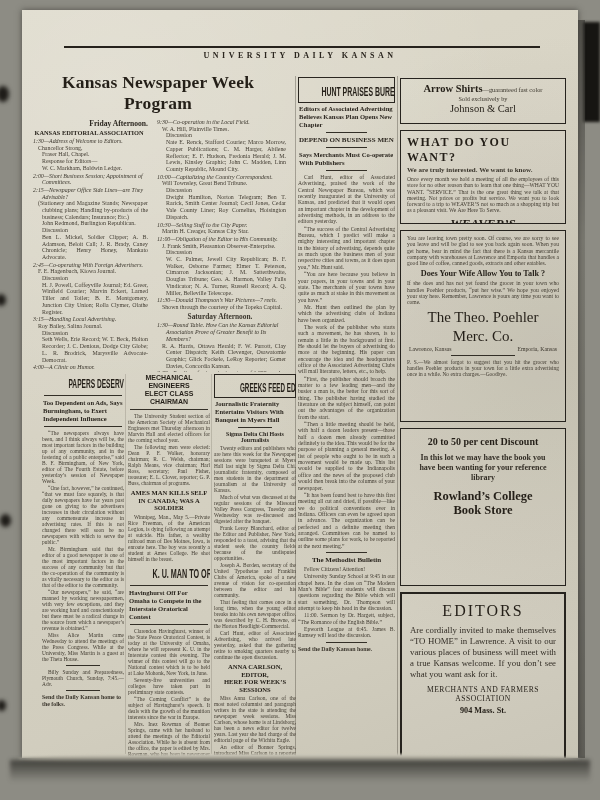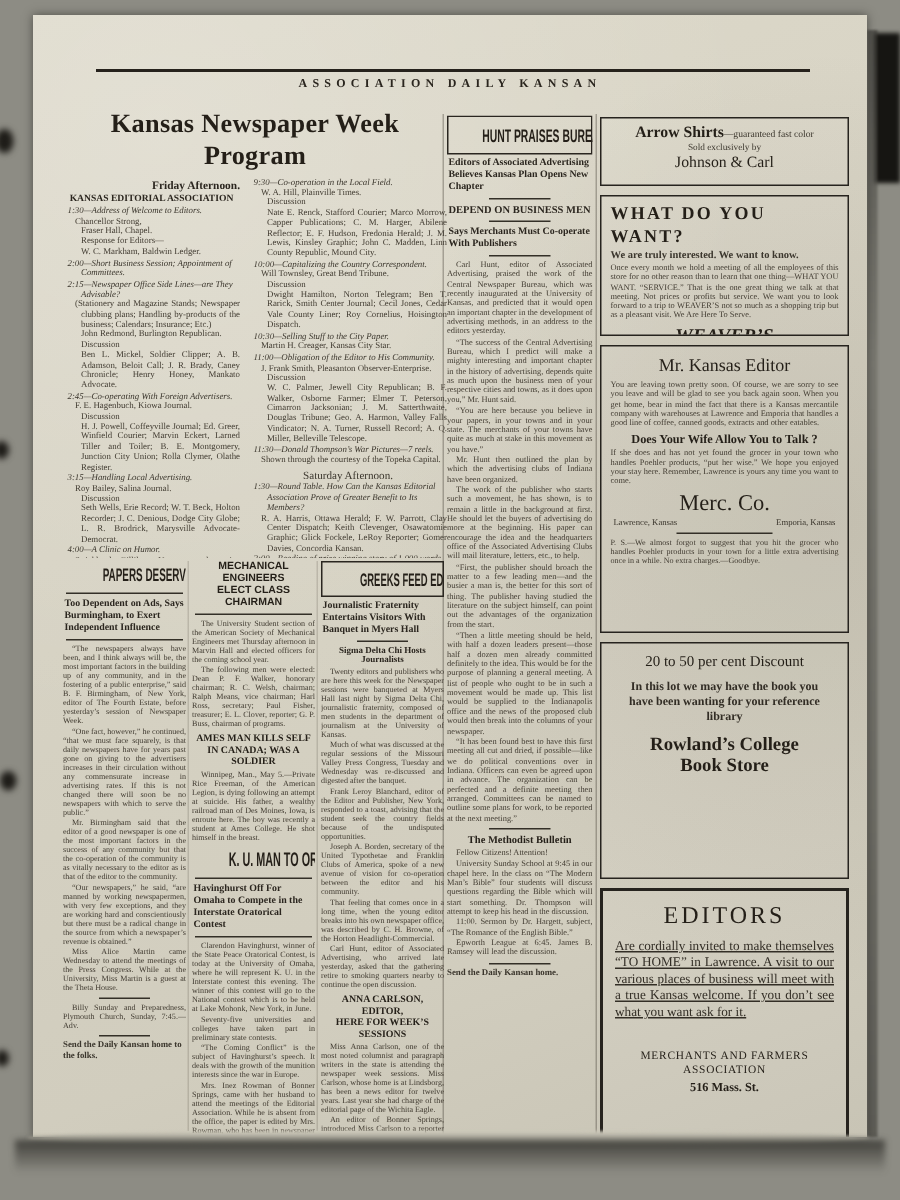--- a/index.html
+++ b/index.html
@@ -33,30 +33,30 @@
   .mast-rule{position:absolute;left:42px;top:36px;width:476px;height:2px;background:#26221c;}
   .masthead{position:absolute;left:0;top:41px;width:100%;text-align:center;
     font-size:8px;font-weight:bold;letter-spacing:3.5px;color:#2b261f;}
 
   
   .r{height:1px;background:#332f27;width:42%;margin:3px auto;}
   .rf{height:1px;background:#332f27;width:96%;margin:3px auto;}
   .vr{position:absolute;width:1px;background:rgba(58,52,42,.35);}
 
   
-  .program{position:absolute;left:20px;top:62px;width:256px;height:300px;overflow:hidden;}
+  .program{position:absolute;left:8px;top:62px;width:256px;height:300px;overflow:hidden;}
   .program-title{font-size:17.5px;font-weight:bold;text-align:center;letter-spacing:.2px;
     color:#241f18;margin:0 0 5px;}
   .pcols{display:flex;gap:6px;}
   .pcol1{width:118px;}
   .pcol2{width:132px;}
   .session-head{text-align:right;font-weight:bold;font-size:7.6px;color:#2b261f;margin-bottom:1px;}
   .session-sub{text-align:center;font-weight:bold;font-size:6.4px;color:#2b261f;margin-bottom:2px;}
   .sched{font-size:5.9px;line-height:6.7px;margin-bottom:1px;}
-  .shead{text-align:center;font-weight:normal;font-size:7.4px;margin:3px 0 2px;font-style:normal;}
+  .shead{text-align:center;font-weight:bold;font-size:7.4px;margin:3px 0 2px;font-style:normal;}
   .sline{font-style:italic;padding-left:12px;text-indent:-9px;}
   .sdetail{white-space:pre-line;padding-left:12px;text-indent:-4px;text-align:justify;color:#423c32;}
 
   
   .graf{font-size:5.6px;line-height:6.3px;text-indent:6px;text-align:justify;margin:0 0 1px;color:#413b31;}
   .deck{font-weight:bold;font-size:6.6px;line-height:8px;text-align:left;color:#2b261f;margin:2px 1px;}
   .kicker-sm{font-weight:bold;font-size:6px;text-align:center;margin:2px 0;color:#2b261f;}
   .head2{font-family:"Liberation Serif","DejaVu Serif",serif;font-weight:bold;font-size:6.6px;
     line-height:7.6px;text-align:center;color:#241f18;margin:3px 0 2px;}
   .condensed{font-family:"Liberation Sans","DejaVu Sans",sans-serif;font-weight:bold;color:#241f18;
@@ -101,43 +101,43 @@
   .weaver-sig{font-size:13px;font-weight:bold;font-style:italic;text-align:center;margin-top:2px;color:#241f18;}
   .ad-poehler{height:182px;}
   .poehler-head{font-size:19px;text-align:center;letter-spacing:3px;color:#241f18;line-height:20px;}
   .poehler-sub{font-size:12px;text-align:center;color:#241f18;margin:1px 0 3px;}
   .poehler-q{font-size:8.2px;font-weight:bold;text-align:center;margin:3px 0 2px;color:#241f18;}
   .poehler-firm{font-size:15px;text-align:center;color:#241f18;line-height:16px;margin-top:3px;}
   .poehler-cities{display:flex;justify-content:space-between;font-size:5.8px;margin:2px 2px;}
   .ps{font-size:5.4px;line-height:6.1px;text-align:justify;color:#413b31;}
   .ad-reference{height:148px;text-align:center;}
   .ref-head{font-size:15px;font-weight:bold;color:#241f18;letter-spacing:1px;margin-top:3px;}
-  .ref-discount{font-size:10px;font-weight:normal;color:#241f18;margin:3px 0 6px;}
+  .ref-discount{font-size:10px;font-weight:bold;color:#241f18;margin:3px 0 6px;}
   .ref-body{font-size:8px;font-weight:bold;line-height:10px;color:#322d25;margin:0 12px 6px;}
   .ref-store{font-size:12.5px;font-weight:bold;color:#241f18;line-height:14px;}
   .ad-editors{height:168px;border-width:2px;text-align:center;}
   .ed-head{font-size:16px;letter-spacing:2px;color:#241f18;margin:4px 0 5px;}
-  .ed-body{font-size:8.8px;line-height:11px;text-align:justify;color:#332e26;margin:0 2px 19px;text-decoration:underline;}
+  .ed-body{font-size:8.8px;line-height:11px;text-align:justify;color:#332e26;margin:0 2px 5px;}
   .ed-org{font-size:7.6px;letter-spacing:.5px;color:#241f18;line-height:9px;}
   .ed-addr{font-size:8.2px;font-weight:bold;color:#241f18;margin-top:3px;}
 </style>
 </head>
 <body>
 
 <div class="smudge" style="left:-3px;top:86px;width:12px;height:16px;"></div>
 <div class="smudge" style="left:-4px;top:294px;width:10px;height:12px;"></div>
 <div class="smudge" style="left:0px;top:514px;width:11px;height:13px;"></div>
 <div class="smudge" style="left:-3px;top:700px;width:9px;height:11px;"></div>
 <div class="edge-blob"></div>
 <div class="edge-strip"></div>
 
 <div class="page">
 
   <div class="mast-rule"></div>
-  <div class="masthead">ASSOCIATION DAILY KANSAN</div>
+  <div class="masthead">UNIVERSITY DAILY KANSAN</div>
 
   <div class="vr" style="left:273px;top:66px;height:680px;"></div>
   <div class="vr" style="left:375px;top:66px;height:680px;"></div>
   <div class="vr" style="left:103px;top:364px;height:380px;opacity:.5;"></div>
   <div class="vr" style="left:189px;top:364px;height:380px;opacity:.5;"></div>
 
   <section class="program">
     <h1 class="program-title">Kansas Newspaper Week Program</h1>
     <div class="pcols">
       <div class="pcol1">
@@ -357,24 +357,24 @@
     </div>
 
     <div class="adbox ad-weaver">
       <div class="weaver-head">WHAT DO YOU WANT?</div>
       <div class="weaver-sub">We are truly interested.  We want to know.</div>
       <div class="adbody">Once every month we hold a meeting of all the employees of this store for no other reason than to learn that one thing—WHAT YOU WANT.  “SERVICE.”  That is the one great thing we talk at that meeting.  Not prices or profits but service.  We want you to look forward to a trip to WEAVER’S not so much as a shopping trip but as a pleasant visit.  We Are Here To Serve.</div>
       <div class="weaver-sig">WEAVER’S</div>
     </div>
 
     <div class="adbox ad-poehler">
-      <div class="poehler-sub">Mr. Kansas Editor</div>
       <div class="adbody">You are leaving town pretty soon.  Of course, we are sorry to see you leave and will be glad to see you back again soon.  When you get home, bear in mind the fact that there is a Kansas mercantile company with warehouses at Lawrence and Emporia that handles a good line of coffee, canned goods, extracts and other eatables.</div>
       <div class="poehler-q">Does Your Wife Allow You to Talk ?</div>
       <div class="adbody">If she does and has not yet found the grocer in your town who handles Poehler products, “put her wise.”  We hope you enjoyed your stay here.  Remember, Lawrence is yours any time you want to come.</div>
+      <div class="poehler-firm">The Theo. Poehler</div>
       <div class="poehler-firm">Merc. Co.</div>
       <div class="poehler-cities">
         <span>Lawrence, Kansas</span>
         <span>Emporia, Kansas</span>
       </div>
       <div class="r"></div>
       <div class="ps">P. S.—We almost forgot to suggest that you hit the grocer who handles Poehler products in your town for a little extra advertising once in a while.  No extra charges.—Goodbye.</div>
     </div>
 
     <div class="adbox ad-reference">
@@ -382,20 +382,20 @@
       <div class="ref-body">In this lot we may have the book you have been wanting for your reference library</div>
       <div class="ref-store">Rowland’s  College</div>
       <div class="ref-store">Book Store</div>
     </div>
 
     <div class="adbox ad-editors">
       <div class="ed-head">EDITORS</div>
       <div class="ed-body">Are cordially invited to make themselves “TO HOME” in Lawrence.  A visit to our various places of business will meet with a true Kansas welcome.  If you don’t see what you want ask for it.</div>
       <div class="ed-org">MERCHANTS AND FARMERS</div>
       <div class="ed-org">ASSOCIATION</div>
-      <div class="ed-addr">516 Mass. St.</div>
+      <div class="ed-addr">904 Mass. St.</div>
     </div>
 
   </section>
 </div>
 
 <div class="curl"></div>
 <div class="curl-shadow"></div>
 
 </body></html>

